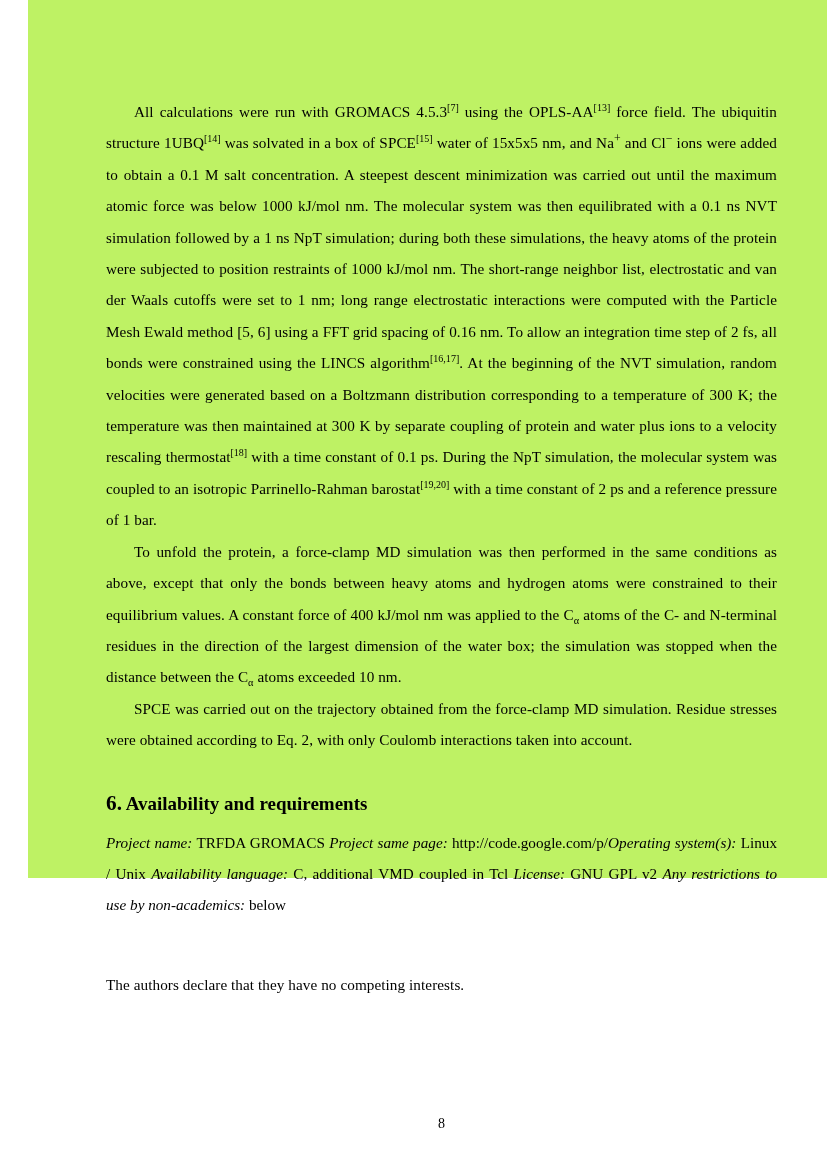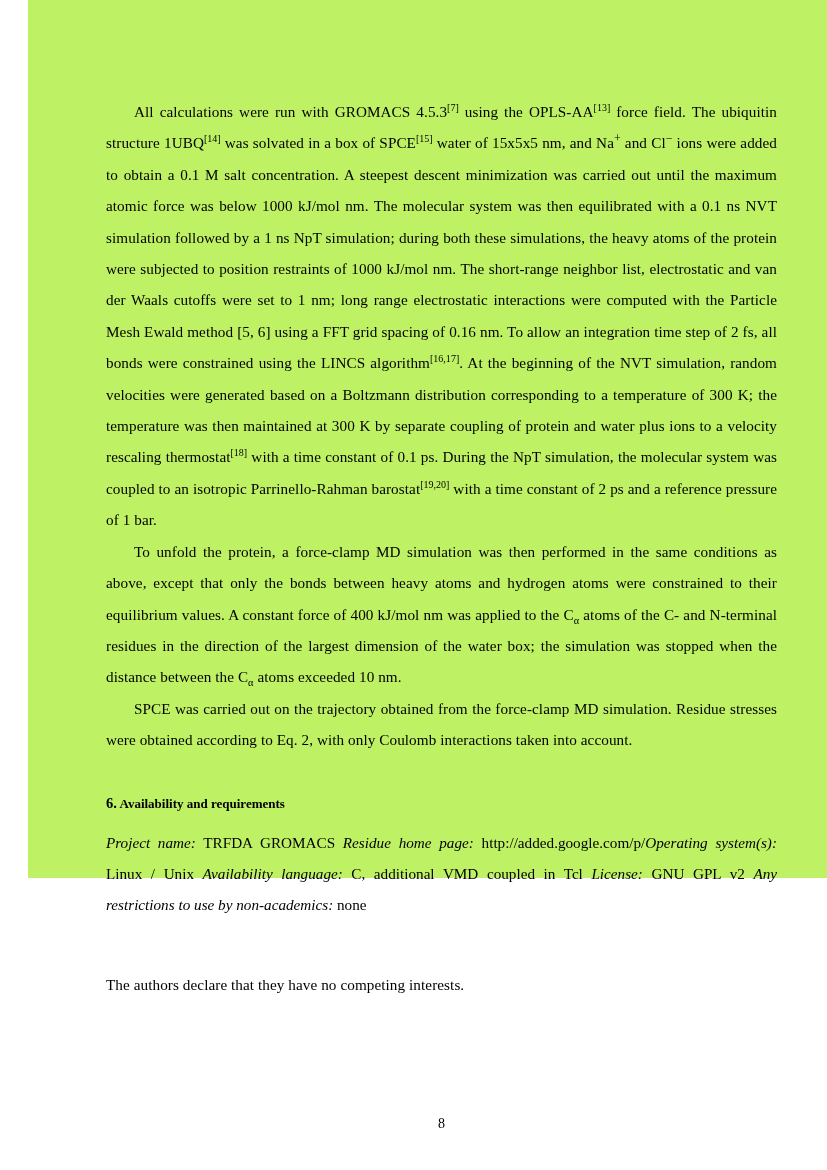--- a/index.html
+++ b/index.html
@@ -55,21 +55,21 @@
   }
   sub.greek {
     font-size: 0.68em;
     vertical-align: sub;
     line-height: 0;
     font-style: normal;
   }
 
   h2.section-heading {
     margin: 0;
-    font-size: 13px;
+    font-size: 19px;
     font-weight: bold;
     line-height: 22px;
     text-align: left;
   }
   h2.section-heading .secnum {
     font-size: 1.12em;
     font-weight: bold;
   }
   .gap-before-heading { height: 36px; }
   .gap-after-heading  { height: 12px; }
@@ -104,21 +104,21 @@
     <p class="body-text indent"><span>To unfold the protein, a force-clamp MD simulation was then performed in the same conditions as above, except that only the bonds between heavy atoms and hydrogen atoms were constrained to their equilibrium values. A constant force of 400 kJ/mol nm was applied to the C</span><sub class="greek">α</sub><span> atoms of the C- and N-terminal residues in the direction of the largest dimension of the water box; the simulation was stopped when the distance between the C</span><sub class="greek">α</sub><span> atoms exceeded 10 nm.</span></p>
 
     <p class="body-text indent">SPCE was carried out on the trajectory obtained from the force-clamp MD simulation. Residue stresses were obtained according to Eq. 2, with only Coulomb interactions taken into account.</p>
 
     <div class="gap-before-heading"></div>
 
     <h2 class="section-heading"><span class="secnum">6.</span> <span>Availability and requirements</span></h2>
 
     <div class="gap-after-heading"></div>
 
-    <p class="avail-text"><i>Project name:</i> <span>TRFDA GROMACS</span> <i>Residue home page:</i> <span>http://added.google.com/p/</span><i>Operating system(s):</i> <span>Linux / Unix</span> <i>Availability language:</i> <span>C, additional VMD coupled in Tcl</span> <i>License:</i> <span>GNU GPL v2</span> <i>Any restrictions to use by non-academics:</i> <span>none</span></p>
+    <p class="avail-text"><i>Project name:</i> <span>TRFDA GROMACS</span> <i>Project same page:</i> <span>http://code.google.com/p/</span><i>Operating system(s):</i> <span>Linux / Unix</span> <i>Availability language:</i> <span>C, additional VMD coupled in Tcl</span> <i>License:</i> <span>GNU GPL v2</span> <i>Any restrictions to use by non-academics:</i> <span>below</span></p>
 
     <div class="gap-before-heading"></div>
 
 
     <div class="gap-after-heading"></div>
 
     <p class="body-text">The authors declare that they have no competing interests.</p>
 
   </div>
 

